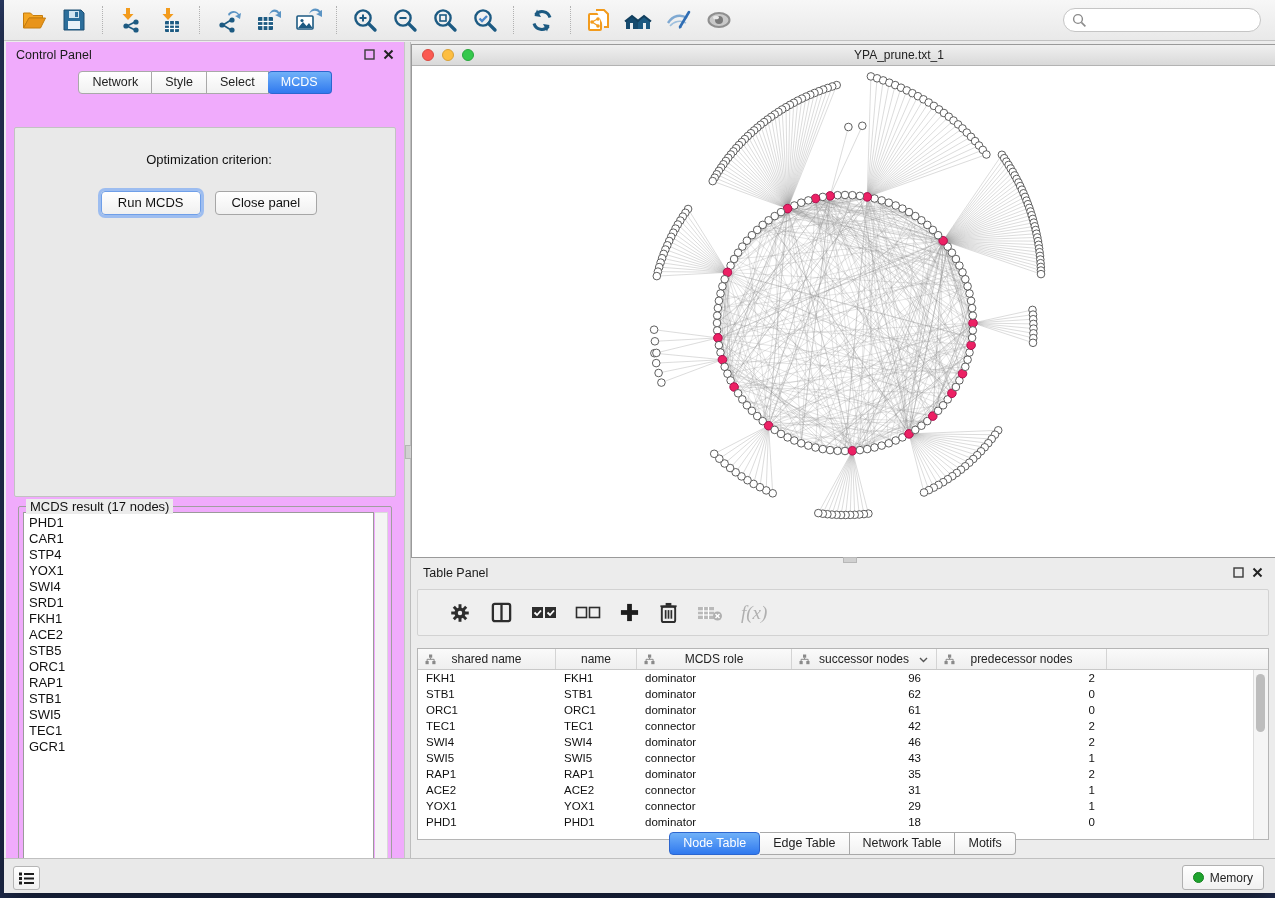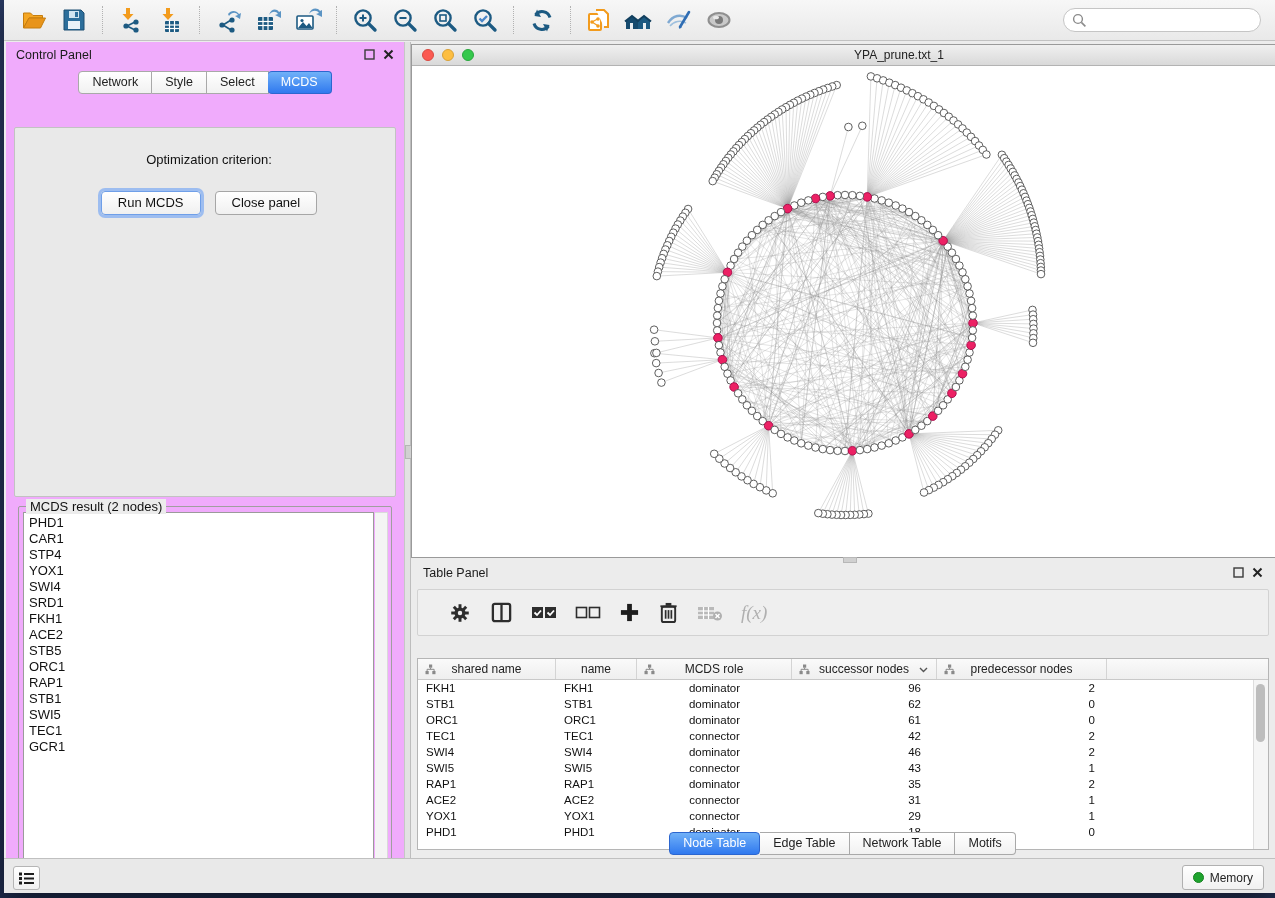--- a/index.html
+++ b/index.html
@@ -82,33 +82,33 @@
   .net-canvas { position:absolute; left:0; top:21px; right:0; bottom:0; background:#fff; overflow:hidden; }
 
   
   .table-panel { position:absolute; left:407px; top:560px; width:864px; height:298px; background:#ececec; }
   .h-grip { position:absolute; left:50%; top:-3px; width:14px; height:6px; background:#d0d0d0;
             border:1px solid #b7b7b7; }
   .tp-toolbar { position:absolute; left:6px; right:6px; top:29px; height:47px; background:#efefef;
                 border:1px solid #d2d2d2; border-radius:2px; display:flex; align-items:center;
                 padding-left:30px; gap:18px; }
   .fx-label { font-size:19px; color:#b0b0b0; font-family:"Liberation Serif",serif; font-style:italic; }
-  .table-wrap { position:absolute; left:6px; right:6px; top:98px; height:192px; background:#fff;
+  .table-wrap { position:absolute; left:6px; right:6px; top:88px; height:192px; background:#fff;
                 border:1px solid #b5b5b5; overflow:hidden; }
   .thead { display:flex; height:21px; background:linear-gradient(#fafafa,#efefef);
            border-bottom:1px solid #c9c9c9; }
   .th { position:relative; display:flex; align-items:center; justify-content:center;
         font-size:12px; color:#222; border-right:1px solid #d4d4d4; gap:5px; }
   .th .tree-ico { position:absolute; left:7px; top:5px; }
   .tbody { position:absolute; left:0; right:15px; top:21px; bottom:0; }
   .trow { display:flex; height:16px; }
   .tcell { font-size:11.5px; color:#111; line-height:16px; padding:0 8px; white-space:nowrap; overflow:hidden; }
   .c-shared { width:138px; }
   .c-name  { width:81px; }
-  .c-role  { width:155px;text-align:center; }
+  .c-role  { width:155px; }
   .c-succ  { width:145px; text-align:right; padding-right:16px; }
   .c-pred  { width:170px; text-align:right; padding-right:12px; }
   .t-scroll { position:absolute; right:0; top:21px; bottom:0; width:15px; background:#f5f5f5;
               border-left:1px solid #ddd; }
   .t-thumb { position:absolute; left:2px; top:4px; width:9px; height:58px; background:#bdbdbd;
              border-radius:5px; }
   .tp-tabsrow { position:absolute; left:0; right:0; top:272px; display:flex; justify-content:center; }
 
   
   .status-bar { position:absolute; left:0; right:0; top:858px; height:35px; background:#e9e9e9;
@@ -316,21 +316,21 @@
     </div>
     <div class="cp-box">
       <div class="opt-label">Optimization criterion:</div>
       <div class="btn-row">
         <button class="mac-btn focus-ring">Run MCDS</button>
         <button class="mac-btn">Close panel</button>
       </div>
     </div>
     <div class="result-group">
       <div class="result-frame"></div>
-      <div class="result-legend">MCDS result (2 nodes)</div>
+      <div class="result-legend">MCDS result (17 nodes)</div>
       <div class="result-list">
           <div class="mcds-item">PHD1</div>
           <div class="mcds-item">CAR1</div>
           <div class="mcds-item">STP4</div>
           <div class="mcds-item">YOX1</div>
           <div class="mcds-item">SWI4</div>
           <div class="mcds-item">SRD1</div>
           <div class="mcds-item">FKH1</div>
           <div class="mcds-item">ACE2</div>
           <div class="mcds-item">STB5</div>

